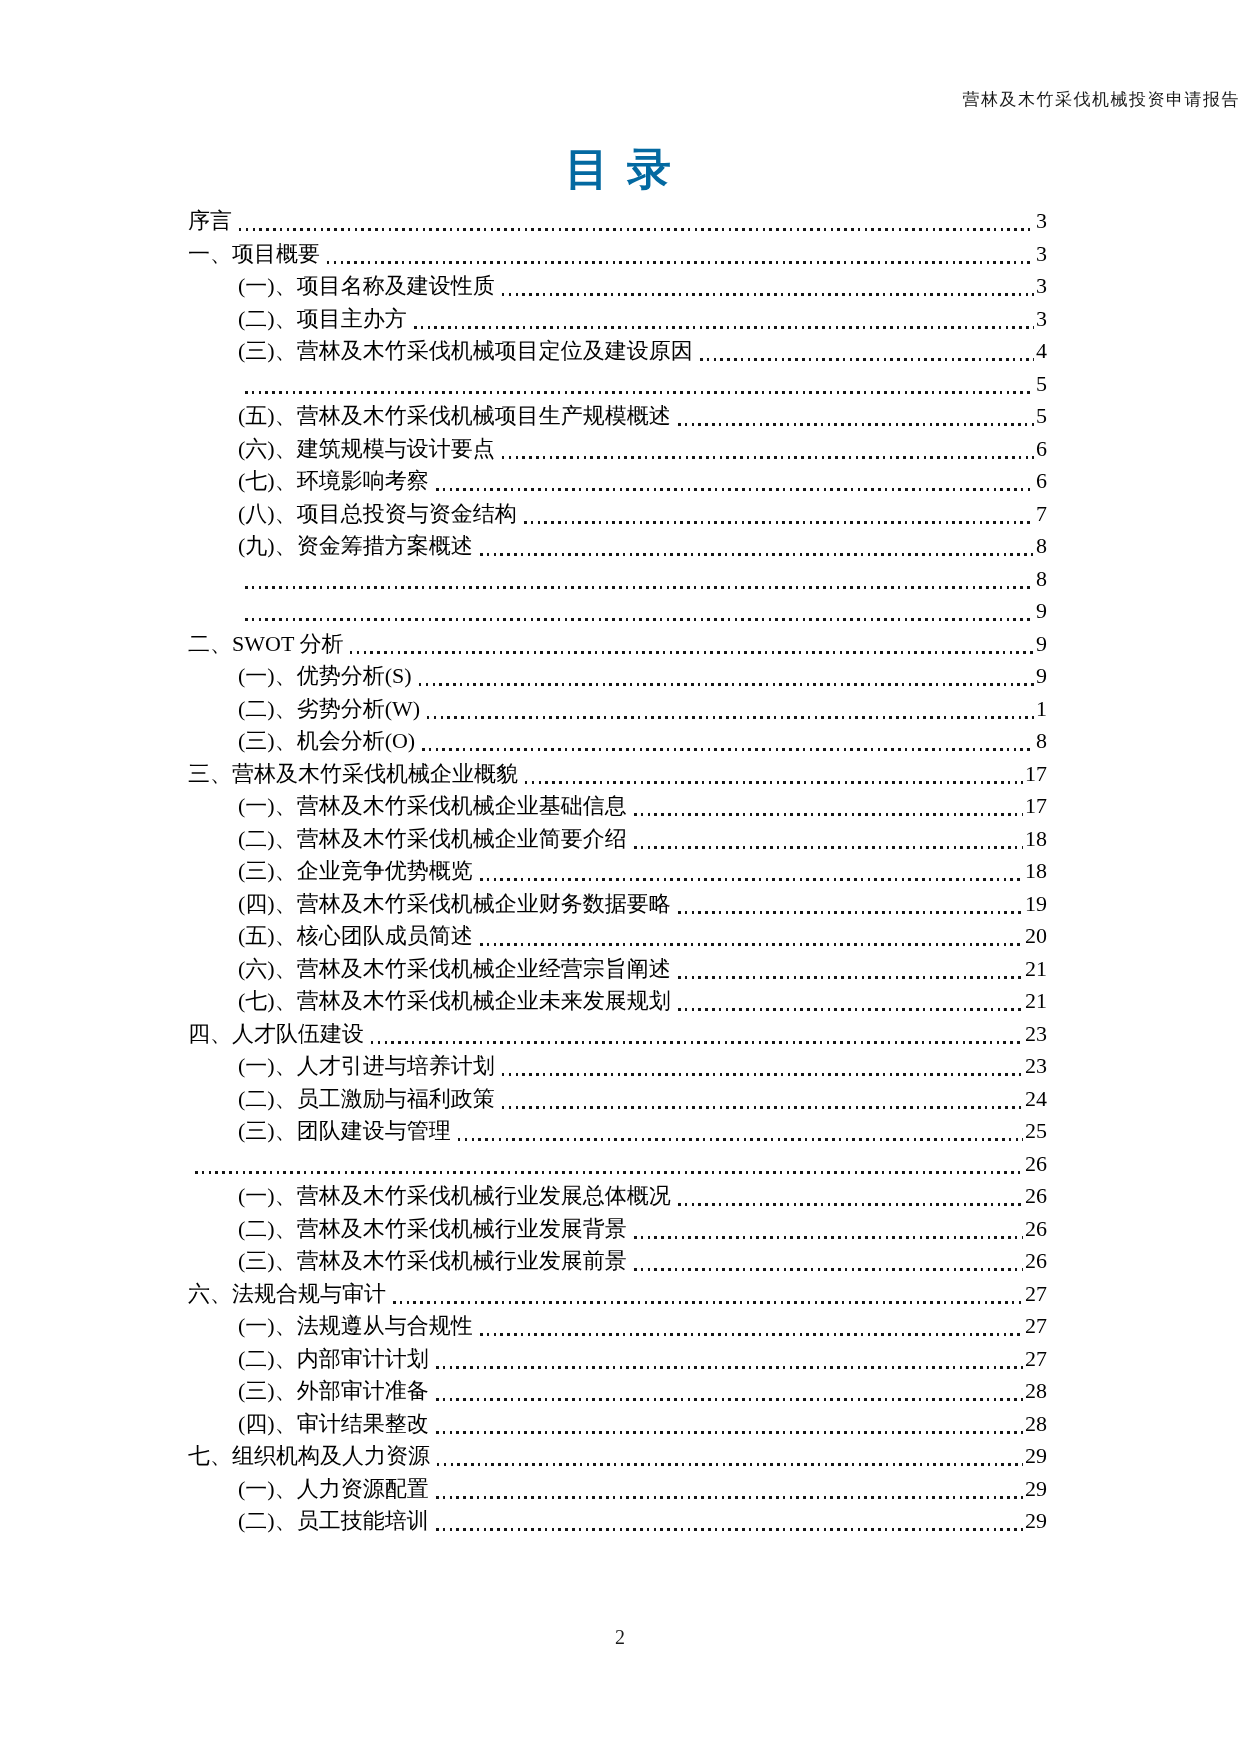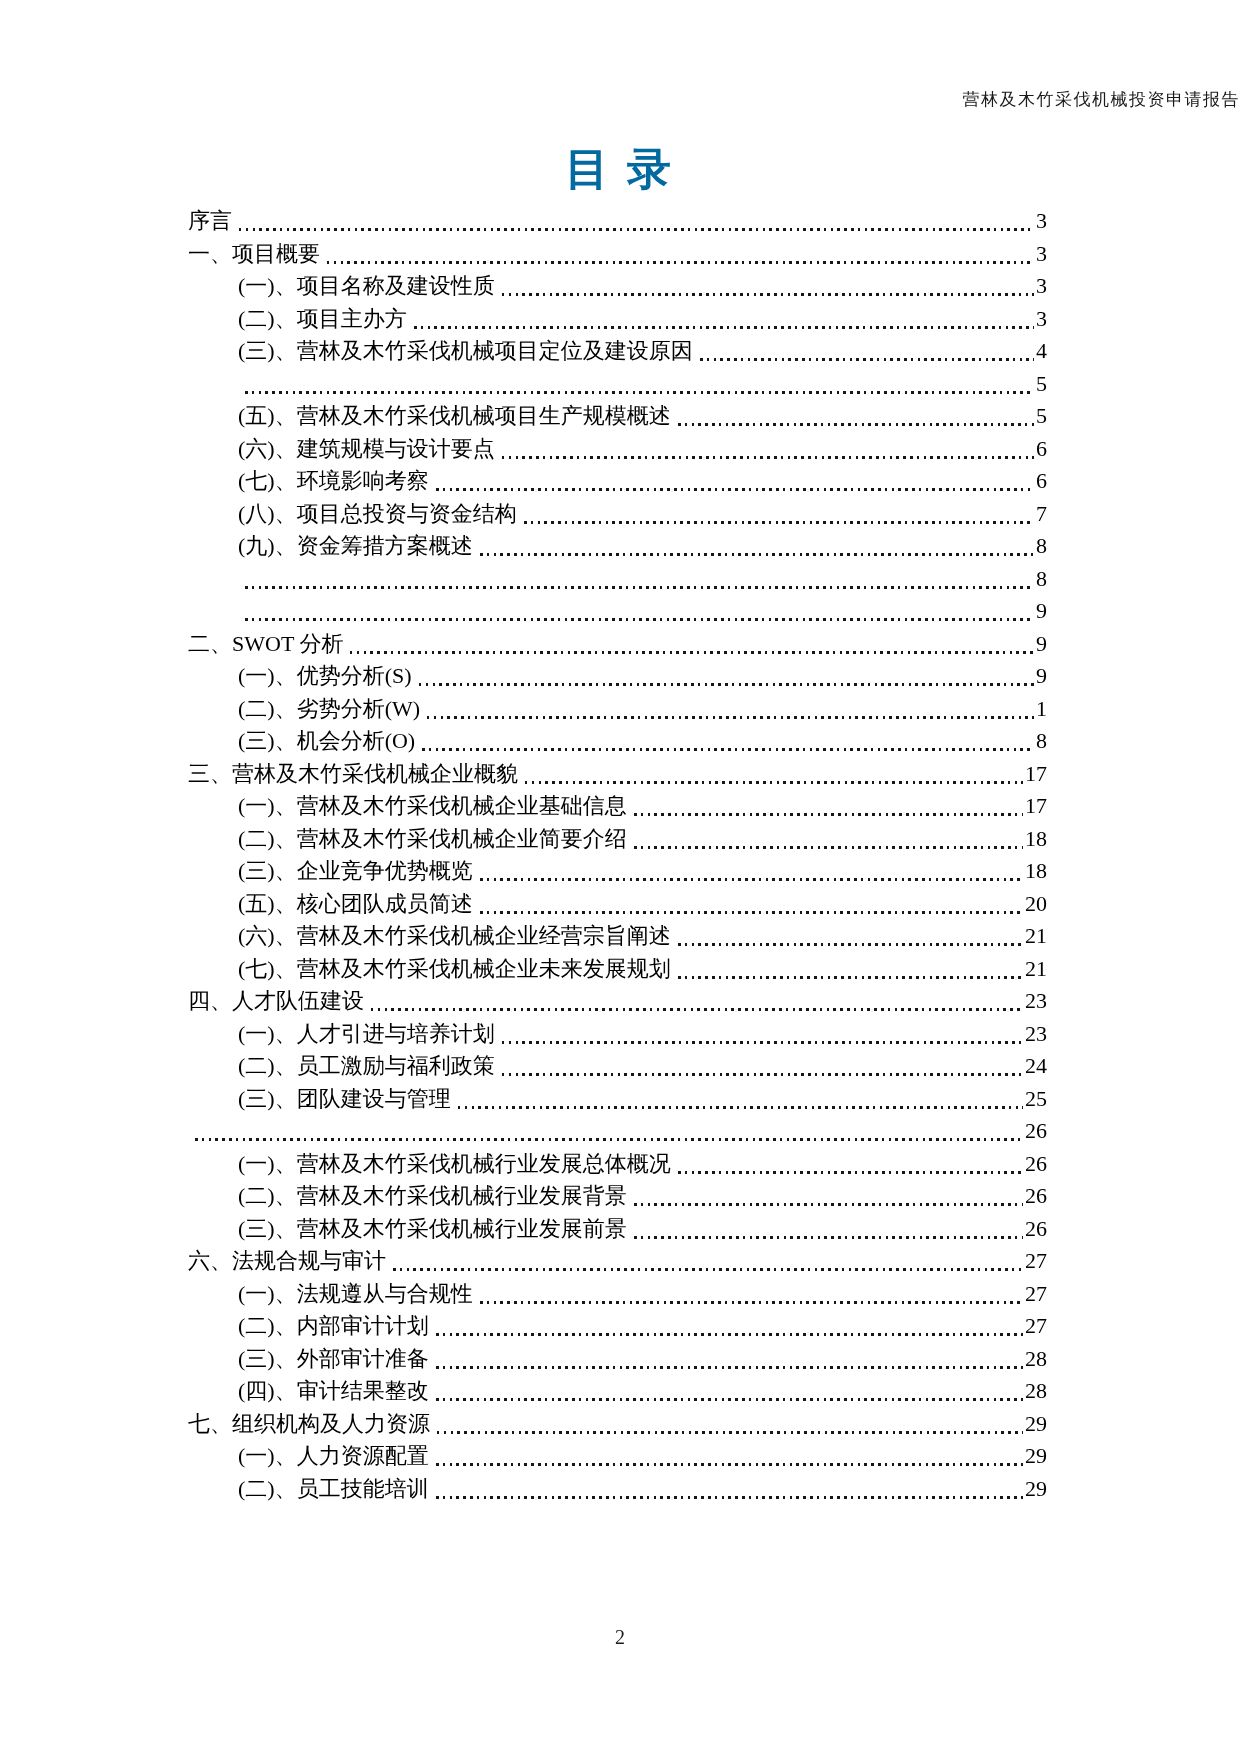--- a/index.html
+++ b/index.html
@@ -175,20 +175,25 @@
     <span class="toc-label">(二)、营林及木竹采伐机械企业简要介绍</span>
     <span class="toc-dots"></span>
     <span class="toc-page">18</span>
   </div>
       <div class="toc-row level-2">
     <span class="toc-label">(三)、企业竞争优势概览</span>
     <span class="toc-dots"></span>
     <span class="toc-page">18</span>
   </div>
       <div class="toc-row level-2">
+    <span class="toc-label">(四)、营林及木竹采伐机械企业财务数据要略</span>
+    <span class="toc-dots"></span>
+    <span class="toc-page">19</span>
+  </div>
+      <div class="toc-row level-2">
     <span class="toc-label">(五)、核心团队成员简述</span>
     <span class="toc-dots"></span>
     <span class="toc-page">20</span>
   </div>
       <div class="toc-row level-2">
     <span class="toc-label">(六)、营林及木竹采伐机械企业经营宗旨阐述</span>
     <span class="toc-dots"></span>
     <span class="toc-page">21</span>
   </div>
       <div class="toc-row level-2">

